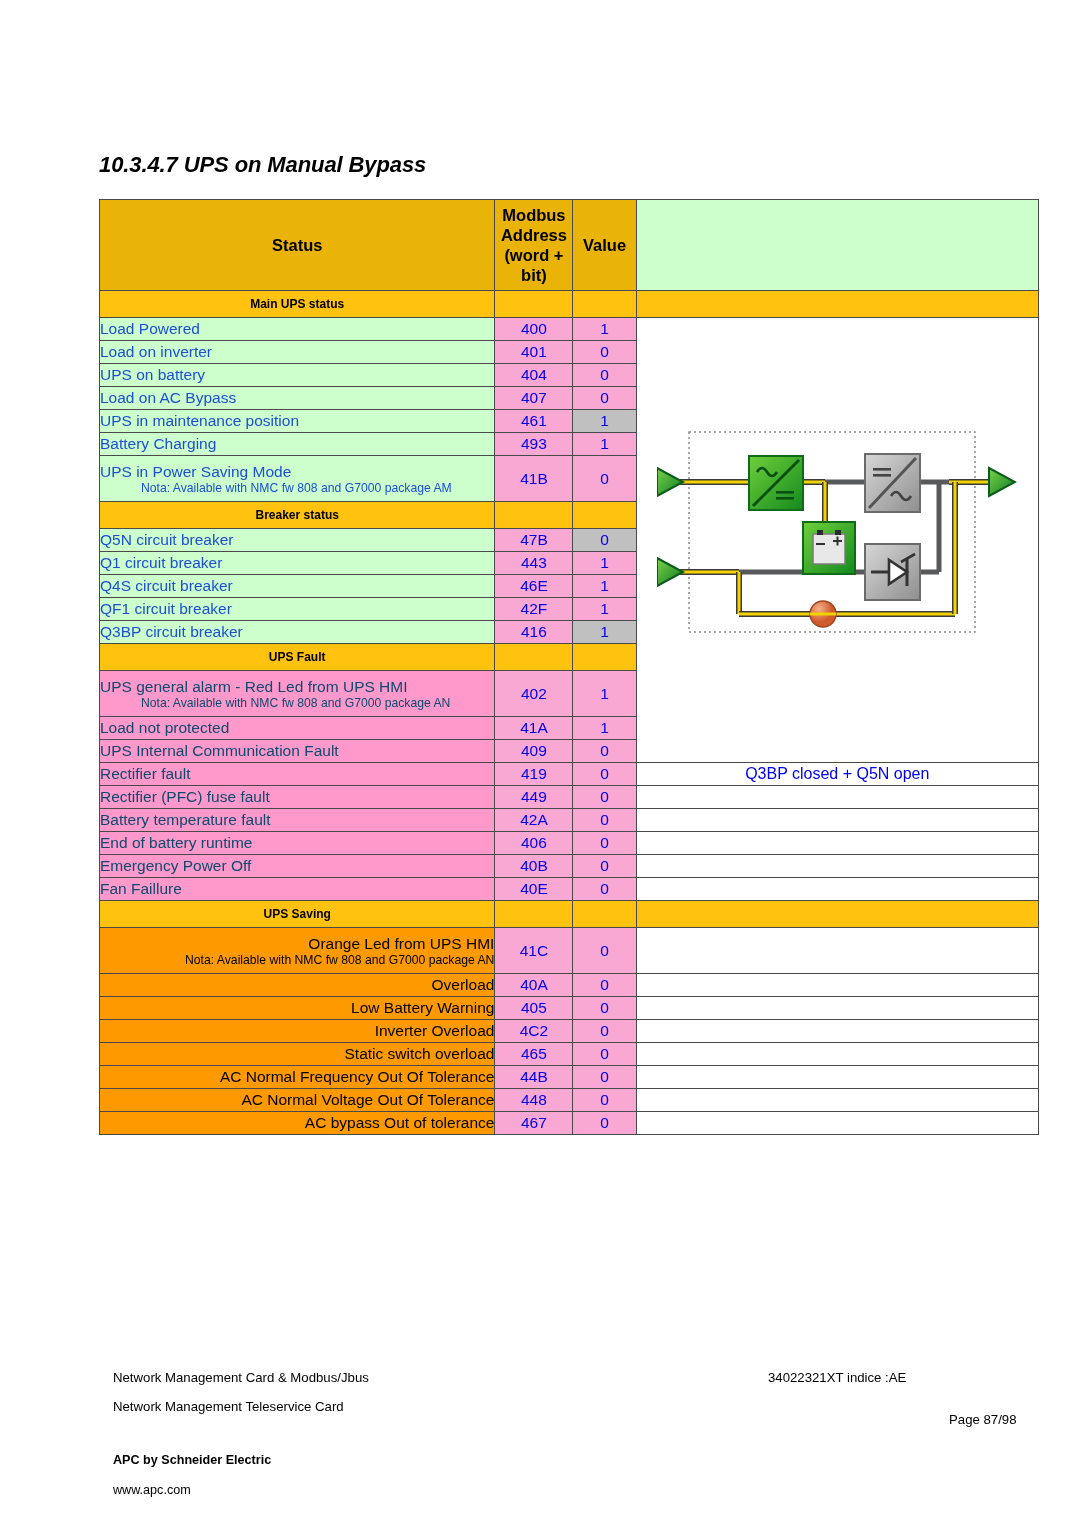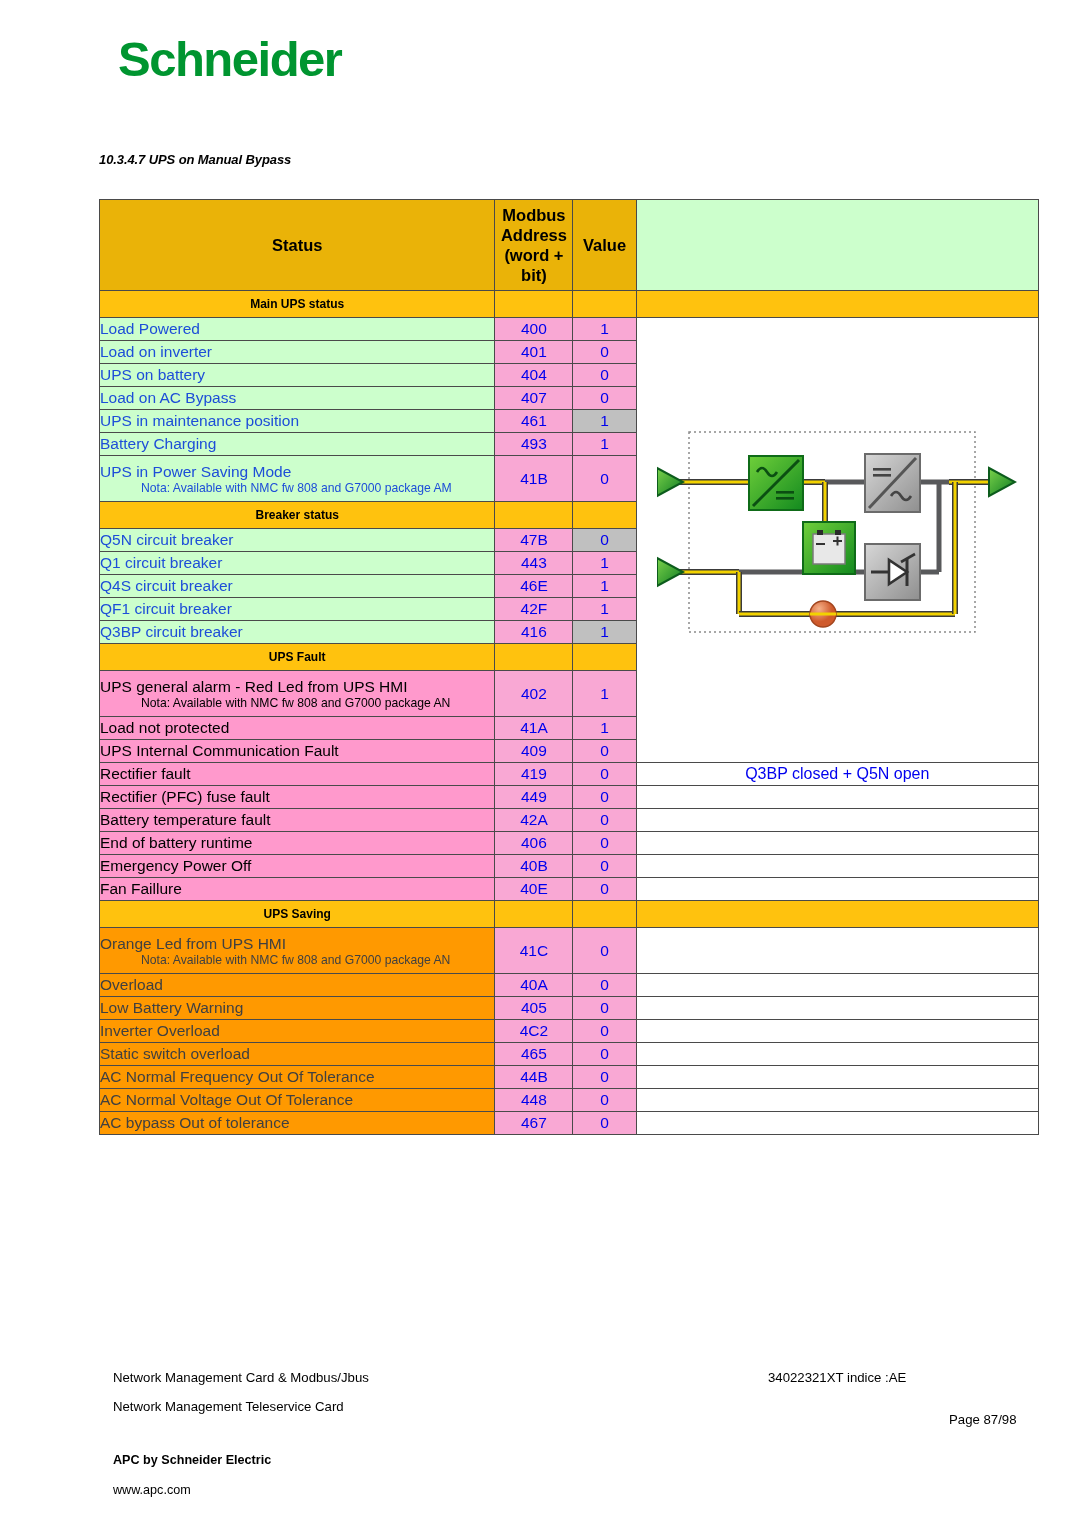--- a/index.html
+++ b/index.html
@@ -50,21 +50,21 @@
     font-size: 26px;
     letter-spacing: 5px;
     color: #009530;
   }
 
   
   .doc-heading {
     position: absolute;
     left: 99px;
     top: 152px;
-    font-size: 13px;
+    font-size: 22px;
     font-style: italic;
     font-weight: bold;
     letter-spacing: -0.1px;
     color: #000;
   }
 
   
   .tbl-wrap {
     position: absolute;
     left: 99px;
@@ -121,22 +121,22 @@
     padding-top: 3px;
   }
   .nota {
     font-size: 12.2px;
     display: block;
     line-height: 15px;
     margin-left: 41px;
   }
 
   .g-green { background: #ccffcc; color: #1d4ed8; }
-  .g-pink  { background: #ff99cc; color: #000000; }
-  .g-orange{ background: #ff9900; color: #404040; }
+  .g-pink  { background: #ff99cc; color: #0c4a6e; }
+  .g-orange{ background: #ff9900; color: #000000; text-align: right; }
 
   .num {
     text-align: center;
     color: #0000ee;
     background: #f9a8d4;
     height: 22px;
     line-height: 22px;
   }
   .num.two-line { height: 42px; line-height: 42px; }
   .num.hl { background: #c0c0c0; }
@@ -169,21 +169,20 @@
   .f-l2 { left: 113px; top: 29px; }
   .f-mid { left: 768px; top: 0px; }
   .f-right { left: 949px; top: 2px; margin-top: 40px; }
   .f-apc { left: 113px; top: 83px; font-size: 12.6px; font-weight: bold;}
   .f-url { left: 113px; top: 113px; font-size: 12.6px; }
 </style>
 </head>
 <body>
 
 <div class="logo">
-  <div class="logo-word">Schneider</div>
 </div>
 
 <div class="doc-heading">10.3.4.7 UPS on Manual Bypass</div>
 
 <div class="tbl-wrap">
   <table class="grid">
     <colgroup>
       <col class="c-status">
         <col class="c-addr">
         <col class="c-value">

